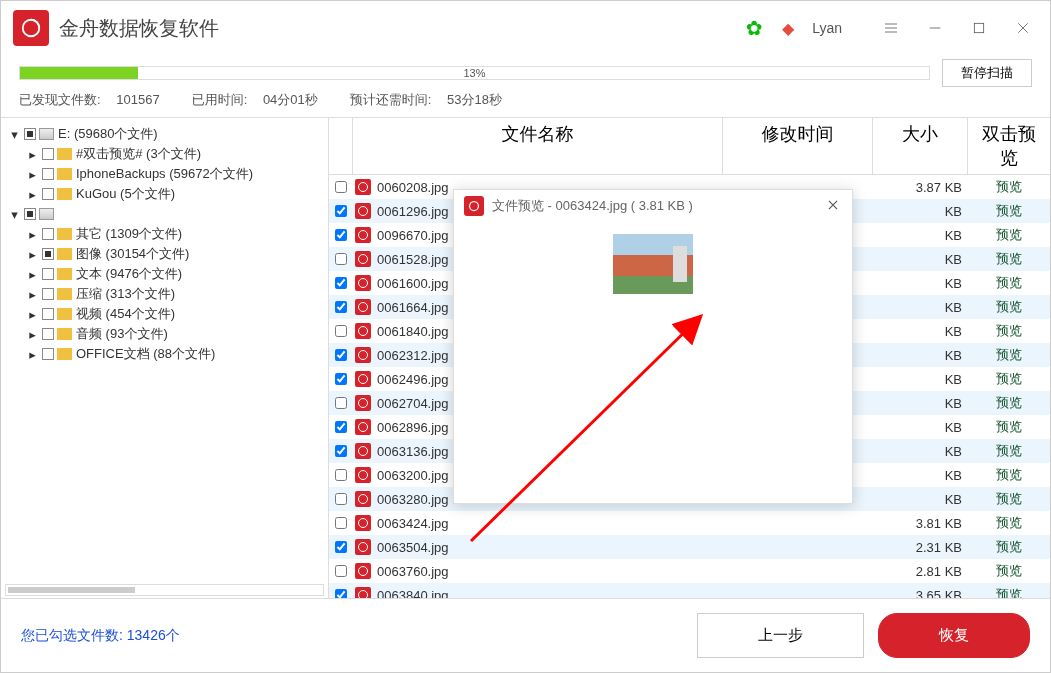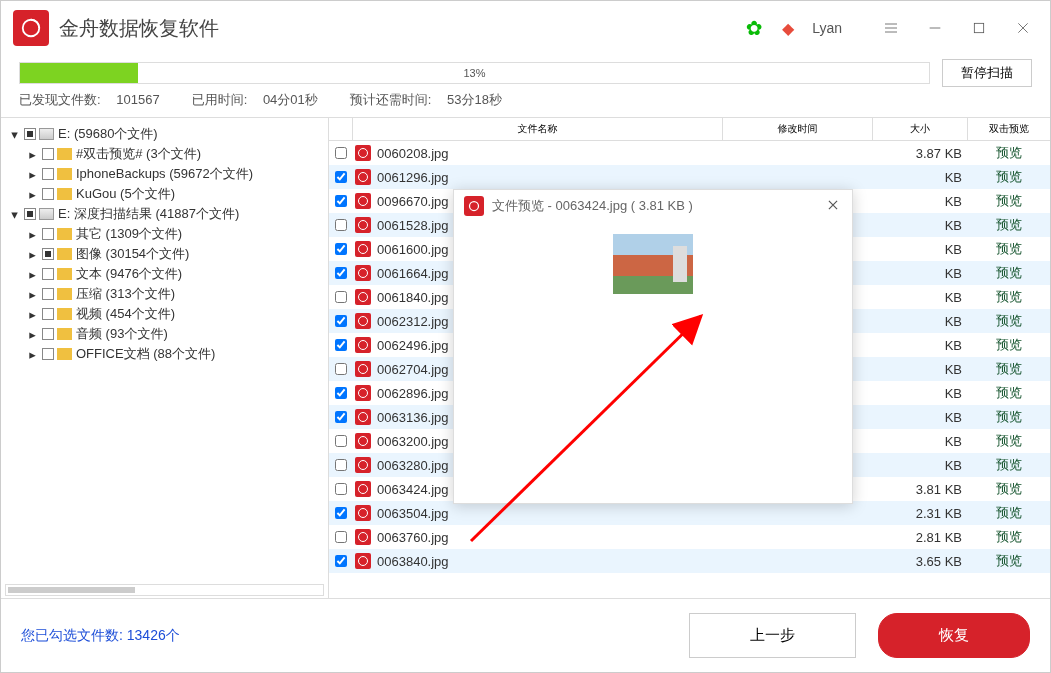--- a/index.html
+++ b/index.html
@@ -11,61 +11,61 @@
 .titlebar-icons { display: flex; align-items: center; gap: 14px; }
 .ti-icon { width: 20px; height: 20px; display: flex; align-items: center; justify-content: center; color: #555; cursor: pointer; }
 .wechat-icon { color: #09bb07; font-size: 20px; }
 .diamond-icon { color: #e74c3c; font-size: 16px; }
 .user-name { color: #555; font-size: 14px; margin-right: 20px; }
 .win-btn { width: 30px; height: 30px; display: flex; align-items: center; justify-content: center; cursor: pointer; }
 .win-btn svg { width: 16px; height: 16px; stroke: #555; fill: none; stroke-width: 1.2; }
 
 .progress-area { padding: 4px 18px; }
 .progress-bar-row { display: flex; align-items: center; gap: 12px; }
-.progress-track { flex: 1; height: 22px; border: 1px solid #ddd; position: relative; }
+.progress-track { flex: 1; height: 14px; border: 1px solid #ddd; position: relative; }
 .progress-fill { height: 100%; background: #7dd321; }
 .progress-pct { position: absolute; left: 50%; top: 50%; transform: translate(-50%,-50%); font-size: 11px; color: #555; }
 .pause-btn { padding: 4px 18px; border: 1px solid #ccc; cursor: pointer; font-size: 13px; background: #fff; }
 .stats-row { display: flex; gap: 8px; font-size: 13px; color: #555; padding: 4px 0; }
 .stats-row span { margin-right: 12px; }
 
 .main-area { flex: 1; display: flex; border-top: 1px solid #ddd; overflow: hidden; }
 .tree-panel { width: 328px; border-right: 1px solid #ddd; padding: 6px 4px; font-size: 13px; overflow-y: auto; position: relative; }
 .tree-item { display: flex; align-items: center; height: 20px; white-space: nowrap; font-family: "SimSun", monospace; color: #333; }
 .tree-item .expander { width: 11px; height: 11px; display: flex; align-items: center; justify-content: center; cursor: pointer; margin-right: 1px; }
 .tree-item .checkbox { width: 12px; height: 12px; border: 1px solid #888; margin: 0 3px; cursor: pointer; display: flex; align-items: center; justify-content: center; }
 .tree-item .checkbox.partial::after { content: ""; width: 6px; height: 6px; background: #333; }
 .tree-item .folder-icon { width: 15px; height: 12px; background: #f0c040; margin-right: 4px; }
 .tree-item .drive-icon { width: 15px; height: 12px; background: linear-gradient(#eee,#ccc); border: 1px solid #999; margin-right: 4px; }
 .tree-hscrollbar { position: absolute; bottom: 2px; left: 4px; right: 4px; height: 12px; border: 1px solid #ddd; }
 .tree-hscrollbar::after { content: ""; position: absolute; left: 2px; top: 2px; width: 40%; height: 6px; background: #ccc; }
 
 .file-panel { flex: 1; display: flex; flex-direction: column; }
-.table-header { display: flex; border-bottom: 1px solid #ddd; background: #fff; font-size: 10px; }
+.table-header { display: flex; border-bottom: 1px solid #ddd; background: #fff; font-size: 18px; }
 .table-header .col { padding: 4px 6px; border-right: 1px solid #ddd; text-align: center; }
 .col-check { width: 24px; }
 .col-name { flex: 1; }
 .col-date { width: 150px; }
 .col-size { width: 95px; }
 .col-prev { width: 82px; border-right: none !important; }
 .table-body { flex: 1; overflow-y: auto; }
 .file-row { display: flex; align-items: center; font-size: 13px; height: 24px; font-family: "SimSun", monospace; color: #333; }
 .file-row.alt { background: #eaf5fe; }
 .file-row .fcheck { width: 24px; display: flex; justify-content: center; }
 .file-row .fcheck input { width: 12px; height: 12px; }
 .file-row .ficon { width: 16px; height: 16px; background: #d6222a; border-radius: 2px; margin-right: 6px; display: flex; align-items: center; justify-content: center; }
 .file-row .ficon::after { content: ""; width: 8px; height: 8px; border: 1.5px solid #fff; border-radius: 50%; }
 .file-row .fname { flex: 1; padding-left: 2px; display: flex; align-items: center; }
 .file-row .fdate { width: 150px; text-align: center; }
 .file-row .fsize { width: 95px; text-align: right; padding-right: 6px; }
 .file-row .fprev { width: 82px; text-align: center; color: #14532d; cursor: pointer; }
 
 .footer { border-top: 1px solid #ddd; display: flex; align-items: center; padding: 14px 20px; }
 .footer-info { flex: 1; color: #1d4ed8; font-size: 14px; }
-.footer-btn { padding: 12px 60px; font-size: 15px; cursor: pointer; border: 1px solid #ccc; background: #fff; margin-left: 22px; }
+.footer-btn { padding: 12px 60px; font-size: 15px; cursor: pointer; border: 1px solid #ccc; background: #fff; margin-left: 14px; }
 .footer-btn.primary { background: #d6222a; color: #fff; border-color: #d6222a; border-radius: 19px; }
 
 .preview-popup { position: absolute; top: 188px; left: 452px; width: 400px; height: 315px; background: #fff; border: 1px solid #ddd; box-shadow: 0 2px 14px rgba(0,0,0,0.18); z-index: 10; }
 .preview-header { display: flex; align-items: center; padding: 6px 10px; }
 .preview-logo { width: 20px; height: 20px; background: #d6222a; border-radius: 3px; display: flex; align-items: center; justify-content: center; margin-right: 8px; }
 .preview-title { flex: 1; font-size: 13px; color: #666; }
 .preview-close { width: 16px; height: 16px; cursor: pointer; }
 .preview-body { display: flex; align-items: flex-start; justify-content: center; padding-top: 12px; }
 .preview-img { width: 80px; height: 60px; background: linear-gradient(to bottom, #b0d0e8 35%, #cc6644 35%, #cc6644 70%, #6a9a5a 70%); position: relative; }
 .preview-img::after { content: ""; position: absolute; right: 6px; top: 12px; width: 14px; height: 36px; background: #ddd; }
@@ -151,21 +151,20 @@
         <div class="tree-item" style="padding-left: 22px;">
           <span class="expander">▸</span>
           <span class="checkbox"></span>
           <span class="folder-icon"></span>
           <span>KuGou  (5个文件)</span>
         </div>
         <div class="tree-item" style="padding-left: 4px;">
           <span class="expander">▾</span>
           <span class="checkbox partial"></span>
           <span class="drive-icon"></span>
-          <span>E: 深度扫描结果  (41887个文件)</span>
         </div>
         <div class="tree-item" style="padding-left: 22px;">
           <span class="expander">▸</span>
           <span class="checkbox"></span>
           <span class="folder-icon"></span>
           <span>其它  (1309个文件)</span>
         </div>
         <div class="tree-item" style="padding-left: 22px;">
           <span class="expander">▸</span>
           <span class="checkbox partial"></span>

